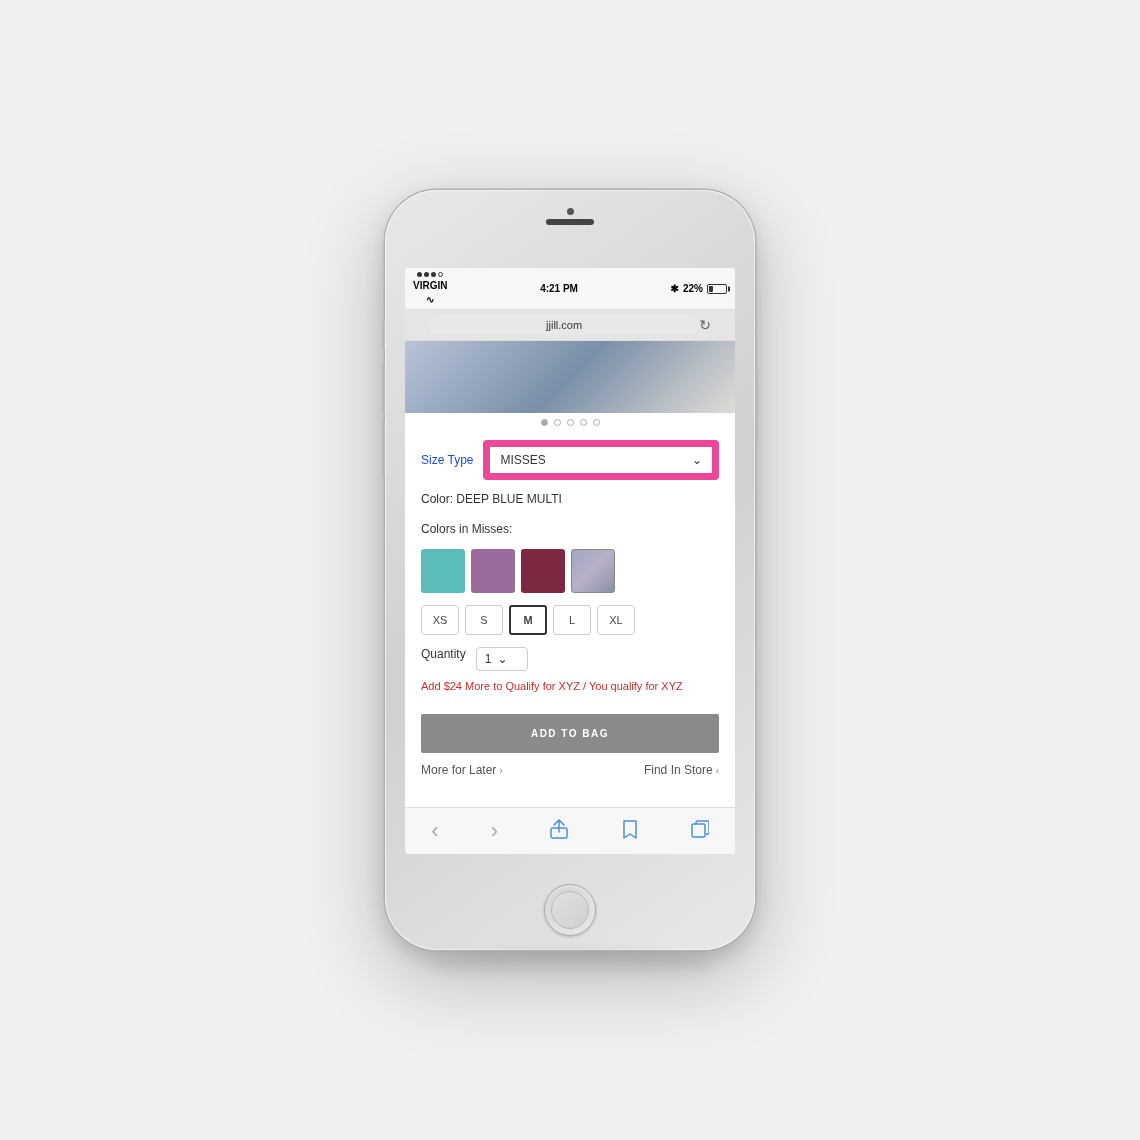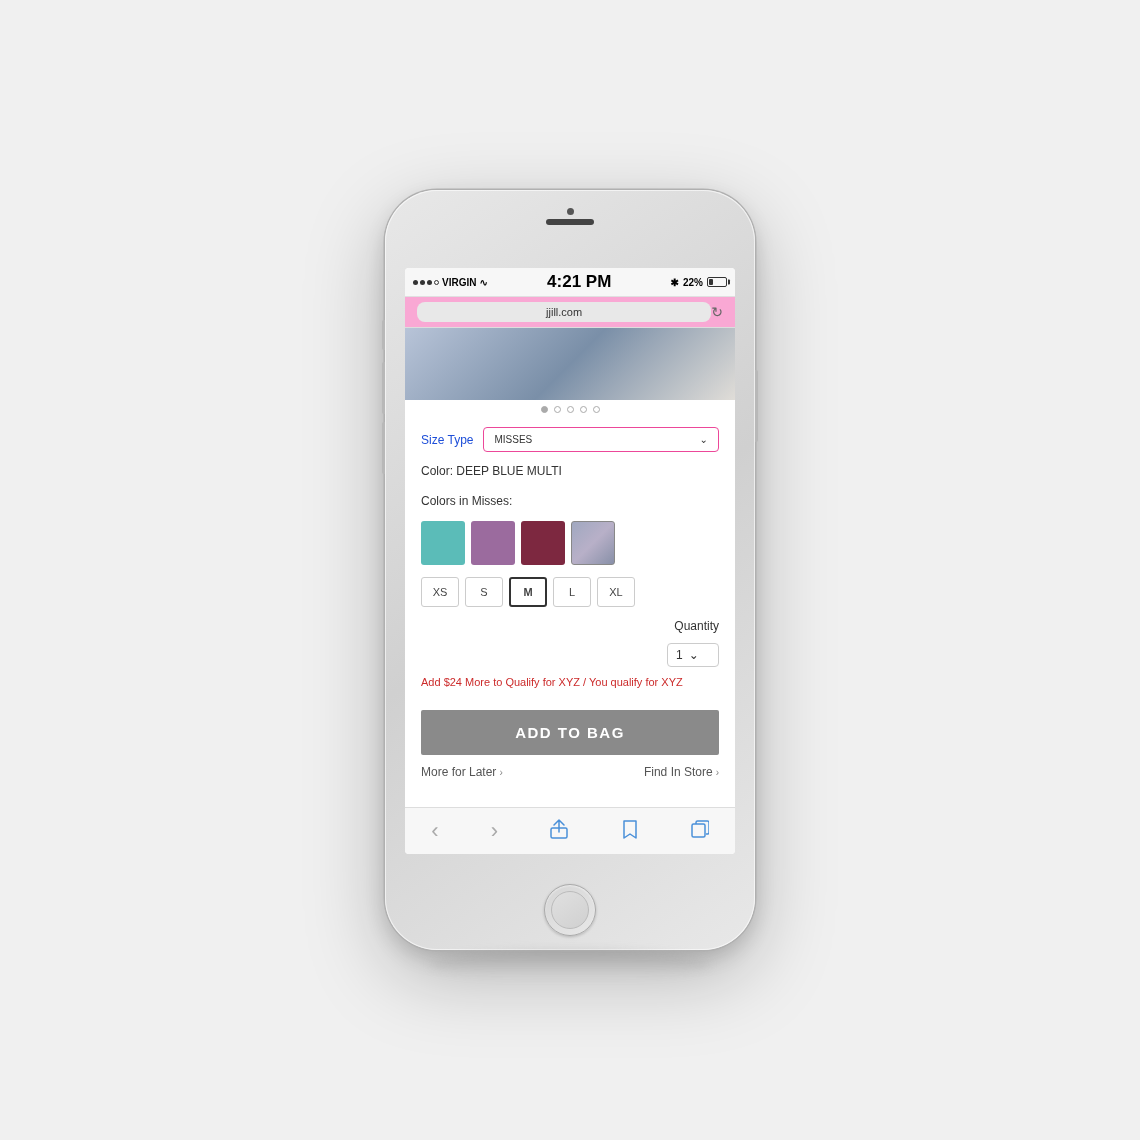--- a/index.html
+++ b/index.html
@@ -118,26 +118,26 @@
       background: #f7f7f7;
       display: flex;
       justify-content: space-between;
       align-items: center;
       padding: 4px 8px;
       font-size: 10px;
       font-weight: 600;
       flex-shrink: 0;
       border-bottom: 1px solid #e0e0e0;
     }
-    .status-left { display: flex; align-items: center; gap: 3px; }
+    .status-left { display: flex; align-items: center; gap: 3px; flex-direction: column; }
     .status-dots { display: flex; gap: 2px; }
     .dot { width: 5px; height: 5px; background: #333; border-radius: 50%; }
     .dot.empty { background: transparent; border: 1px solid #333; }
     .wifi-icon { font-size: 10px; }
-    .status-center { font-size: 17px; }
+    .status-center { font-size: 10px; }
     .status-right { display: flex; align-items: center; gap: 4px; font-size: 10px; }
     .battery-icon {
       width: 20px; height: 10px;
       border: 1.5px solid #333;
       border-radius: 2px;
       position: relative;
       display: flex;
       align-items: center;
       padding: 1px;
     }
@@ -150,23 +150,23 @@
       border-radius: 0 1px 1px 0;
     }
     .battery-fill {
       height: 100%;
       background: #333;
       border-radius: 1px;
     }
 
     
     .browser-bar {
-      background: #f9a8d4;
+      background: #e5e5e5;
       border-bottom: 1px solid #ddd;
-      padding: 5px 12px;
+      padding: 5px 24px;
       display: flex;
       align-items: center;
       flex-shrink: 0;
     }
     .url-bar {
       flex: 1;
       background: #e8e8e8;
       border-radius: 8px;
       padding: 4px 8px;
       font-size: 11px;
@@ -234,24 +234,24 @@
       margin-bottom: 12px;
     }
     .size-type-label {
       font-size: 12px;
       color: #1d4ed8;
       white-space: nowrap;
       flex-shrink: 0;
     }
     .size-type-select {
       flex: 1;
-      border: 1px solid #ec4899;
+      border: 7px solid #ec4899;
       border-radius: 4px;
       padding: 6px 10px;
-      font-size: 10px;
+      font-size: 12px;
       color: #333;
       background: white;
       display: flex;
       align-items: flex-end;
       justify-content: space-between;
       cursor: pointer;
     }
 
     
     .color-label {
@@ -306,24 +306,23 @@
       padding: 0 6px;
     }
     .size-btn.selected {
       border: 2px solid #333;
       font-weight: 600;
     }
 
     
     .qty-row {
       display: flex;
-      align-items: flex-end;
+      align-items: flex-start;
       gap: 10px;
       margin-bottom: 8px;
-      flex-direction: column;
     }
     .qty-label {
       font-size: 12px;
       color: #333;
     }
     .qty-select {
       border: 1px solid #ccc;
       border-radius: 4px;
       padding: 4px 8px;
       font-size: 12px;
@@ -344,21 +343,21 @@
       line-height: 1.4;
     }
 
     
     .add-to-bag-btn {
       width: 100%;
       background: #8a8a8a;
       color: white;
       border: none;
       padding: 14px;
-      font-size: 15px;
+      font-size: 10px;
       letter-spacing: 1.5px;
       font-weight: 600;
       cursor: pointer;
       margin-bottom: 10px;
       border-radius: 2px;
     }
 
     
     .action-links-row {
       display: flex;

